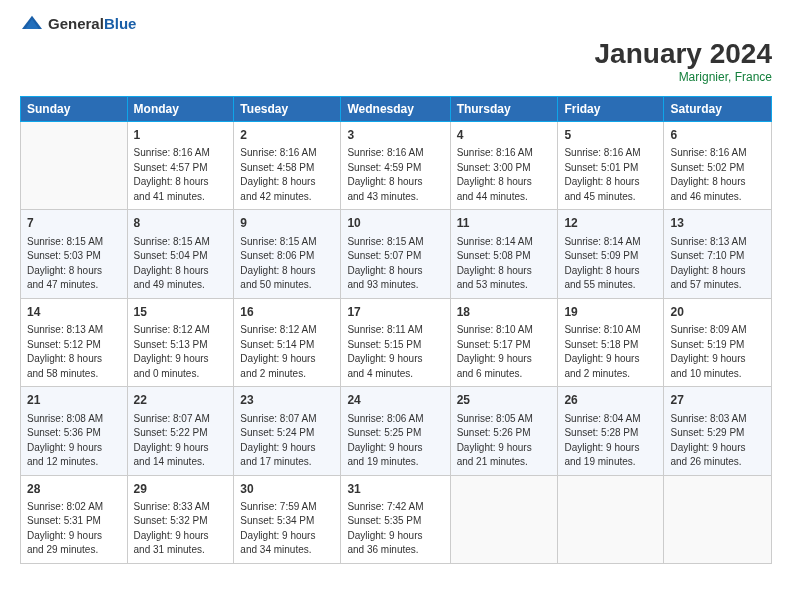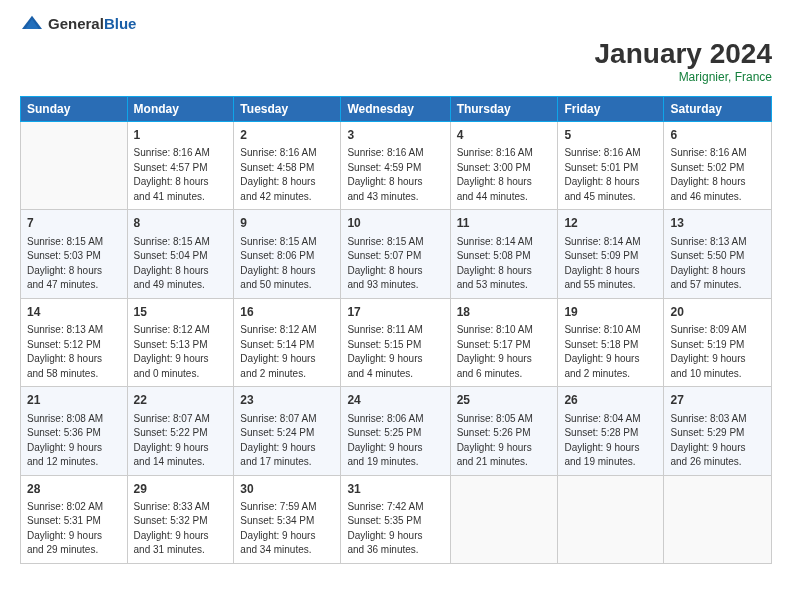--- a/index.html
+++ b/index.html
@@ -205,21 +205,21 @@
           <td>
             <span class="day-number">12</span>
             <div class="day-info">Sunrise: 8:14 AM</div>
             <div class="day-info">Sunset: 5:09 PM</div>
             <div class="day-info">Daylight: 8 hours</div>
             <div class="day-info">and 55 minutes.</div>
           </td>
           <td>
             <span class="day-number">13</span>
             <div class="day-info">Sunrise: 8:13 AM</div>
-            <div class="day-info">Sunset: 5:50 PM</div>
+            <div class="day-info">Sunset: 7:10 PM</div>
             <div class="day-info">Daylight: 8 hours</div>
             <div class="day-info">and 57 minutes.</div>
           </td>
         </tr>
         <tr>
           <td>
             <span class="day-number">14</span>
             <div class="day-info">Sunrise: 8:13 AM</div>
             <div class="day-info">Sunset: 5:12 PM</div>
             <div class="day-info">Daylight: 8 hours</div>

